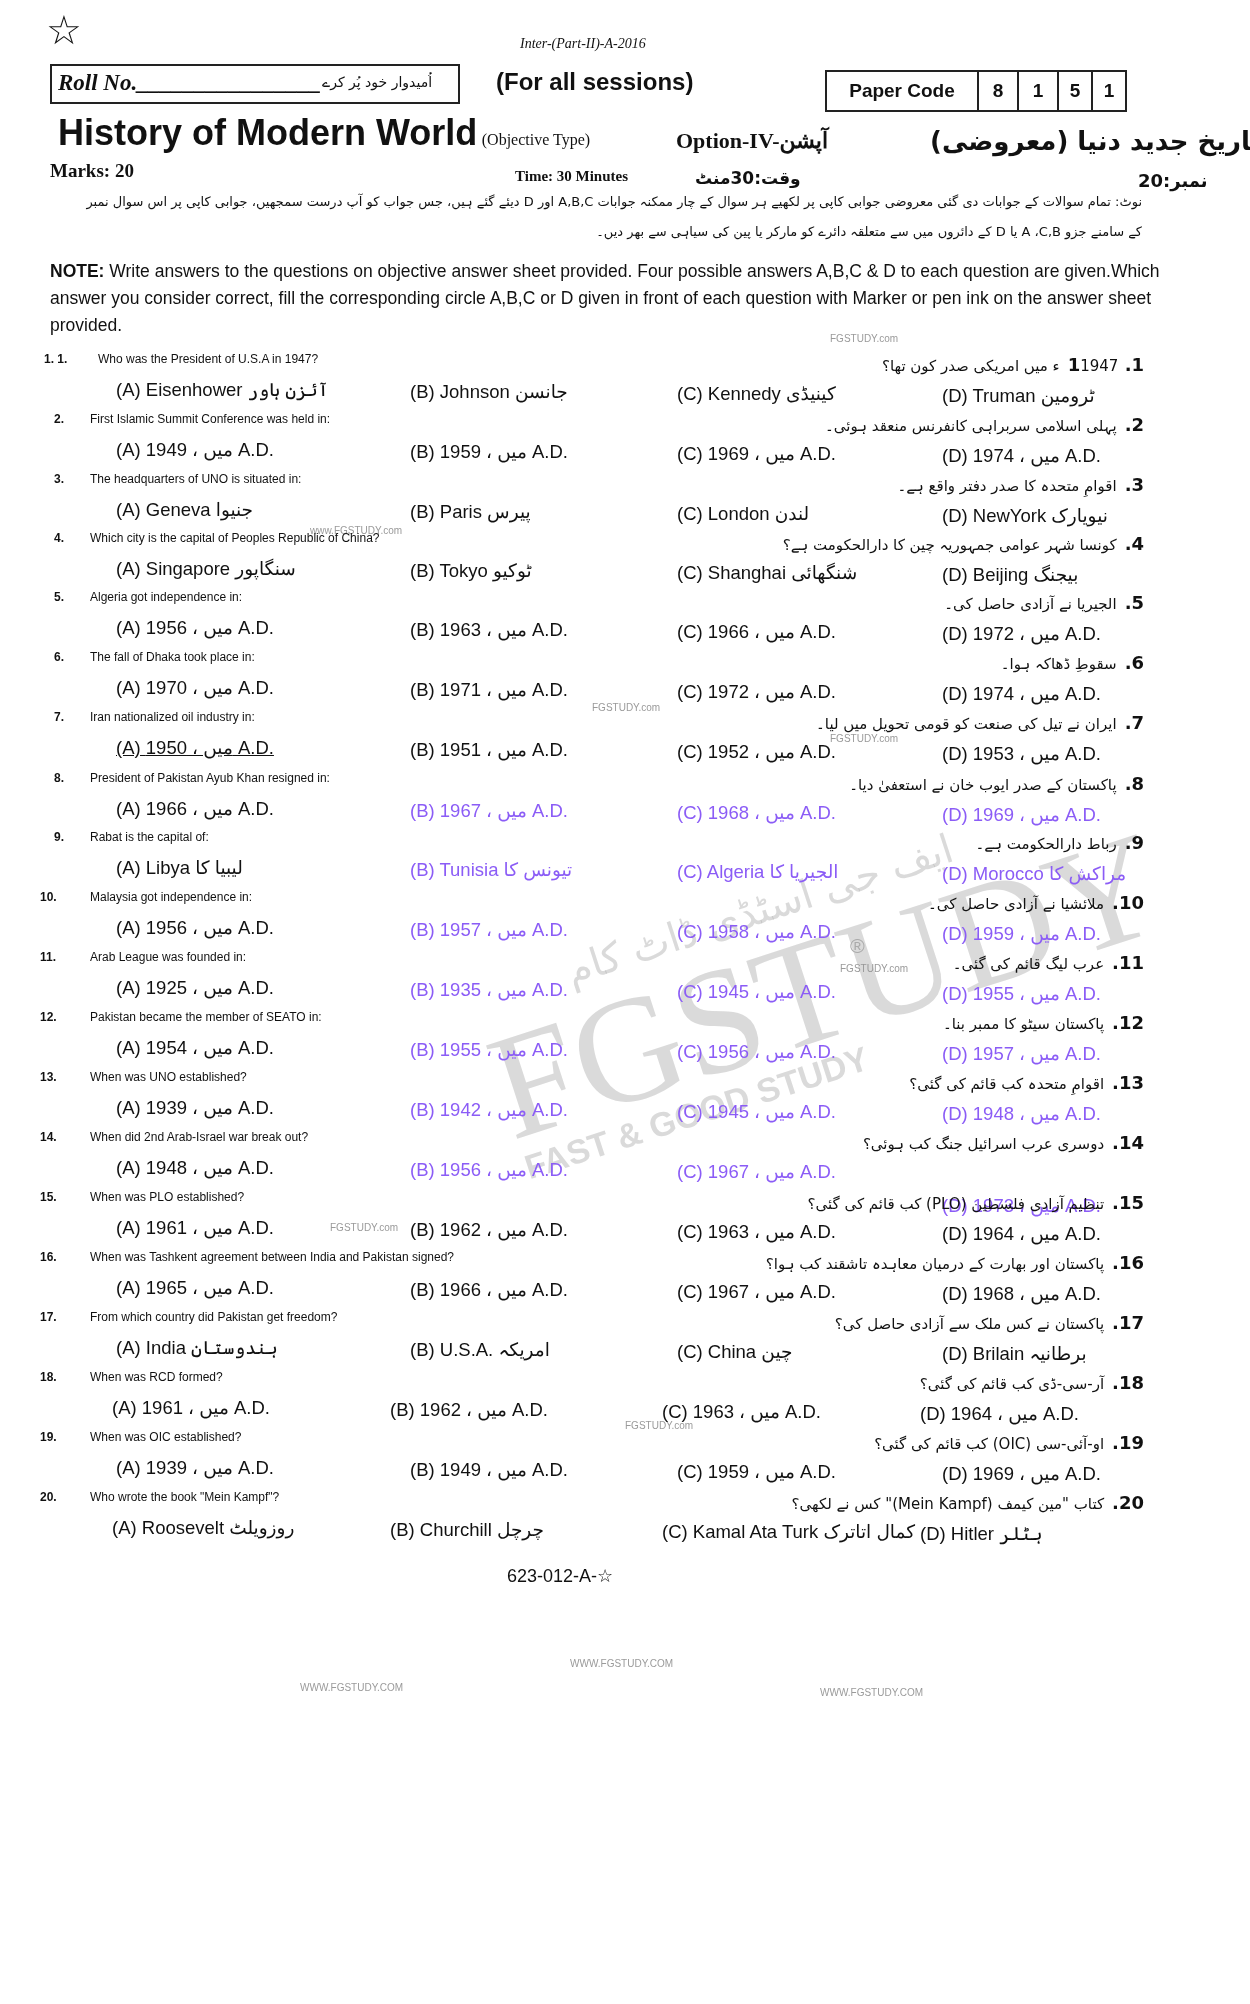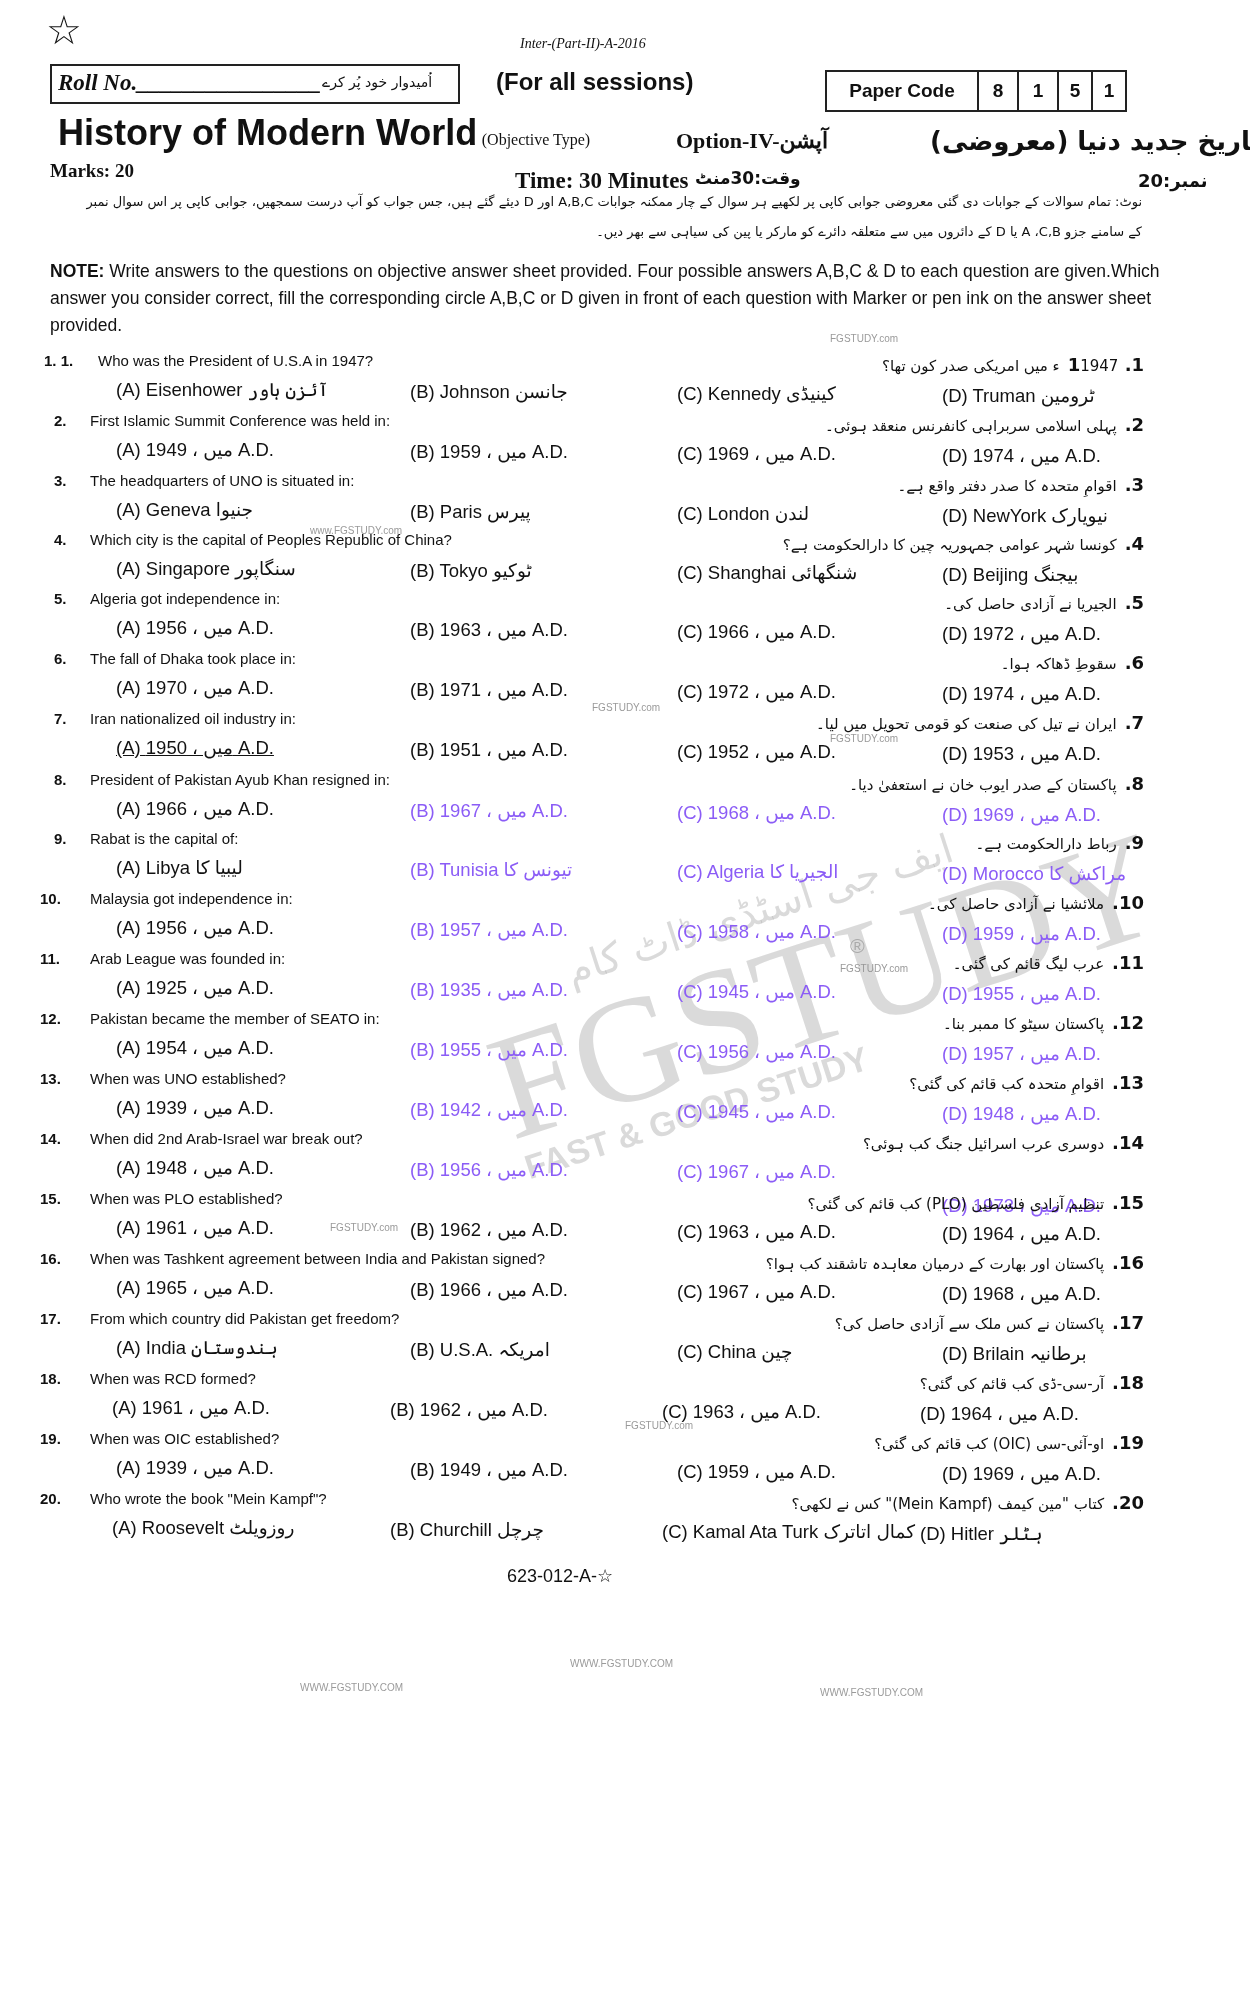--- a/index.html
+++ b/index.html
@@ -9,21 +9,21 @@
     .urdu { font-family: "DejaVu Sans", sans-serif; direction: rtl; unicode-bidi: plaintext; }
     .star { font-size: 40px; line-height: 1; }
     .roll-box { border: 2px solid #222; height: 36px; width: 406px; }
     .roll-label { font-family: "Liberation Serif", serif; font-style: italic; font-weight: bold; font-size: 23px; }
     .code-table { border-collapse: collapse; font-weight: bold; font-size: 19px; }
     .code-table td { border: 2px solid #222; height: 38px; text-align: center; padding: 0 10px; }
     .title { font-family: Liberation Sans, sans-serif; font-weight: bold; font-size: 36px; }
     .subtitle { font-family: "Liberation Serif", serif; font-size: 16px; }
     .option-title { font-family: "Liberation Serif", serif; font-weight: bold; font-size: 22px; }
     .note { font-size: 17.5px; line-height: 27px; width: 1110px; white-space: normal; }
-    .q { font-size: 15px; }
+    .q { font-size: 12px; }
     .qnum { font-weight: bold; display: inline-block; }
     .opt { font-size: 18.5px; }
     .uq { font-size: 15px; direction: rtl; }
     .wm-small { font-size: 10px; color: #9a9a9a; }
     .wm-big { font-family: "Liberation Serif", serif; font-size: 150px; color: rgba(150,150,150,0.35); transform: rotate(-18deg); transform-origin: left top; }
     .wm-mid { font-size: 34px; font-weight: bold; color: rgba(150,150,150,0.35); transform: rotate(-18deg); transform-origin: left top; }
     .wm-urdu { font-size: 40px; color: rgba(150,150,150,0.35); transform: rotate(-18deg); transform-origin: left top; }
     .faded { color: #8b5cf6; }
   </style>
 </head>
@@ -52,21 +52,21 @@
   </table>
 
 <div class="abs" style="left:58px;top:112px;">
   <span class="title">History of Modern World</span>
   <span class="subtitle">(Objective Type)</span>
 </div>
 <div class="abs option-title" style="left:676px;top:128px;">Option-IV-آپشن</div>
 <div class="abs urdu" style="left:930px;top:126px;font-size:26px;font-weight:bold;">تاریخ جدید دنیا (معروضی)</div>
 
 <div class="abs serif" style="left:50px;top:160px;font-size:19px;font-weight:bold;">Marks: 20</div>
-<div class="abs serif" style="left:515px;top:168px;font-size:23px;font-weight:bold;">Time: 30 Minutes</div>
+<div class="abs serif" style="left:515px;top:168px;font-size:15px;font-weight:bold;">Time: 30 Minutes</div>
 <div class="abs urdu" style="left:695px;top:168px;font-size:17px;font-weight:bold;">وقت:30منٹ</div>
 <div class="abs urdu" style="left:1138px;top:170px;font-size:18px;font-weight:bold;">نمبر:20</div>
 
 <div class="abs urdu" style="right:108px;top:194px;font-size:13px;">نوٹ: تمام سوالات کے جوابات دی گئی معروضی جوابی کاپی پر لکھیے ہر سوال کے چار ممکنہ جوابات A,B,C اور D دیئے گئے ہیں، جس جواب کو آپ درست سمجھیں، جوابی کاپی پر اس سوال نمبر</div>
 <div class="abs urdu" style="right:108px;top:224px;font-size:13px;">کے سامنے جزو A ،C,B یا D کے دائروں میں سے متعلقہ دائرے کو مارکر یا پین کی سیاہی سے بھر دیں۔</div>
 
 <div class="abs note" style="left:50px;top:258px;">
   <b>NOTE:</b>
   <span>Write answers to the questions on objective answer sheet provided. Four possible answers A,B,C &amp; D to each question are given.Which answer you consider correct, fill the corresponding circle A,B,C or D given in front of each question with Marker or pen ink on the answer sheet provided.</span>
 </div>

